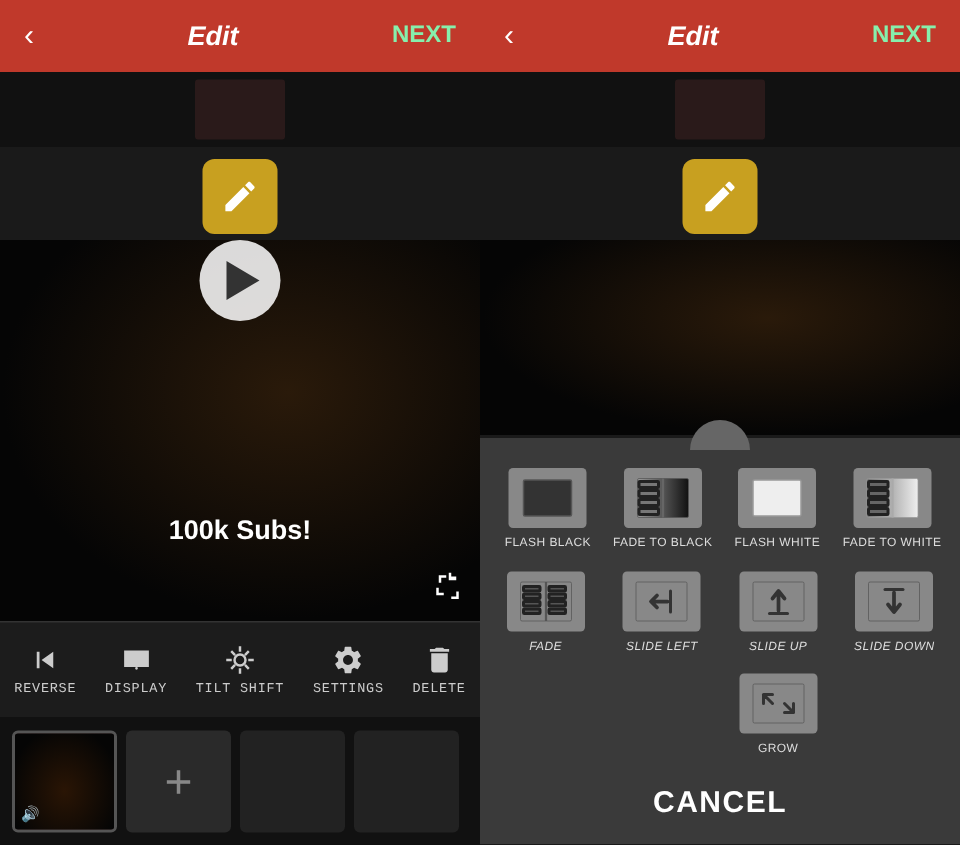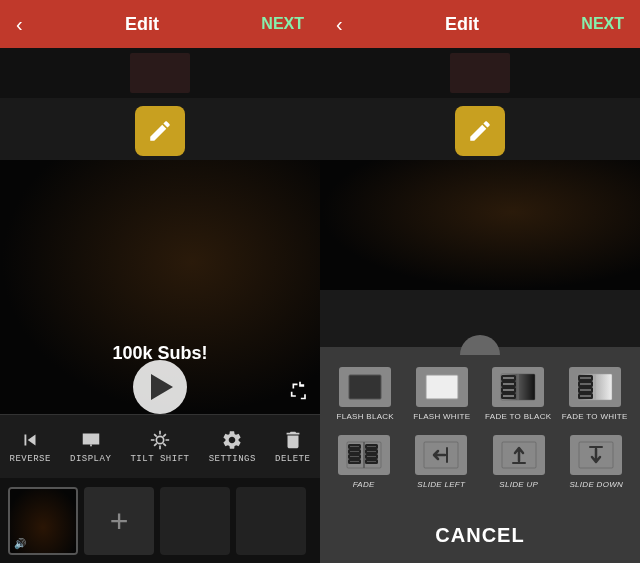--- a/index.html
+++ b/index.html
@@ -33,20 +33,21 @@
     }
     .header-back {
       color: white;
       font-size: 20px;
       cursor: pointer;
     }
     .header-title {
       color: white;
       font-size: 18px;
       font-weight: bold;
+      font-style: italic;
     }
     .header-next {
       color: #86efac;
       font-size: 16px;
       font-weight: bold;
       cursor: pointer;
     }
 
     .filmstrip-left {
       height: 50px;
@@ -82,21 +83,21 @@
     .edit-icon-btn svg {
       width: 26px;
       height: 26px;
       fill: white;
     }
 
     .video-preview {
       flex: 1;
       background: #0d0d0d;
       display: flex;
-      align-items: flex-end;
+      align-items: flex-start;
       justify-content: center;
       position: relative;
     }
     .video-bg {
       position: absolute;
       inset: 0;
       background: radial-gradient(ellipse at 60% 40%, #2a1a0a 0%, #050505 70%);
     }
     .play-btn {
       width: 54px;
@@ -468,30 +469,20 @@
     <div class="transition-grid">
 
       <div class="transition-item">
         <div class="transition-icon-box">
           <svg viewBox="0 0 36 28">
             <rect x="2" y="2" width="32" height="24" rx="1" fill="#333" stroke="#555" stroke-width="1"></rect>
           </svg>
         </div>
         <span class="transition-label">FLASH
 BLACK</span>
-      </div>
-
-      <div class="transition-item">
-        <div class="transition-icon-box">
-          <svg viewBox="0 0 36 28">
-            <rect x="2" y="2" width="32" height="24" rx="1" fill="#eee" stroke="#999" stroke-width="1"></rect>
-          </svg>
-        </div>
-        <span class="transition-label">FLASH
-WHITE</span>
       </div>
 
       <div class="transition-item">
         <div class="transition-icon-box">
           <svg viewBox="0 0 36 28">
             <defs>
               <linearGradient id="g1" x1="0" y1="0" x2="1" y2="0">
                 <stop offset="0%" stop-color="#999"></stop>
                 <stop offset="100%" stop-color="#111"></stop>
               </linearGradient>
@@ -504,20 +495,30 @@
             <rect x="2" y="21" width="13" height="4" fill="#777" rx="0.5"></rect>
           </svg>
         </div>
         <span class="transition-label">FADE TO
 BLACK</span>
       </div>
 
       <div class="transition-item">
         <div class="transition-icon-box">
           <svg viewBox="0 0 36 28">
+            <rect x="2" y="2" width="32" height="24" rx="1" fill="#eee" stroke="#999" stroke-width="1"></rect>
+          </svg>
+        </div>
+        <span class="transition-label">FLASH
+WHITE</span>
+      </div>
+
+      <div class="transition-item">
+        <div class="transition-icon-box">
+          <svg viewBox="0 0 36 28">
             <defs>
               <linearGradient id="g2" x1="0" y1="0" x2="1" y2="0">
                 <stop offset="0%" stop-color="#777"></stop>
                 <stop offset="100%" stop-color="#eee"></stop>
               </linearGradient>
             </defs>
             <rect x="1" y="1" width="34" height="26" rx="1" fill="url(#g2)" stroke="#999" stroke-width="0.5"></rect>
             <line x1="18" y1="1" x2="18" y2="27" stroke="#aaa" stroke-width="1.5"></line>
             <rect x="2" y="3" width="13" height="4" fill="#666" rx="0.5"></rect>
             <rect x="2" y="9" width="13" height="4" fill="#666" rx="0.5"></rect>
@@ -591,17 +592,27 @@
     
     <div class="transition-row3">
 
       <div class="transition-item">
       </div>
 
       <div class="transition-item">
       </div>
 
 
+      <div class="transition-item">
+        <div class="transition-icon-box">
+          <svg viewBox="0 0 36 28" fill="none">
+            <rect x="1" y="1" width="34" height="26" rx="1" fill="#888" stroke="#555" stroke-width="0.5"></rect>
+            <path d="M8 8 L14 14 M8 8 L14 8 M8 8 L8 14" stroke="#333" stroke-width="2" stroke-linecap="round" stroke-linejoin="round"></path>
+            <path d="M28 20 L22 14 M28 20 L22 20 M28 20 L28 14" stroke="#333" stroke-width="2" stroke-linecap="round" stroke-linejoin="round"></path>
+          </svg>
+        </div>
+        <span class="transition-label">GROW</span>
+      </div>
     </div>
 
     <button class="cancel-btn">CANCEL</button>
   </div>
 </div>
 
 </body></html>

